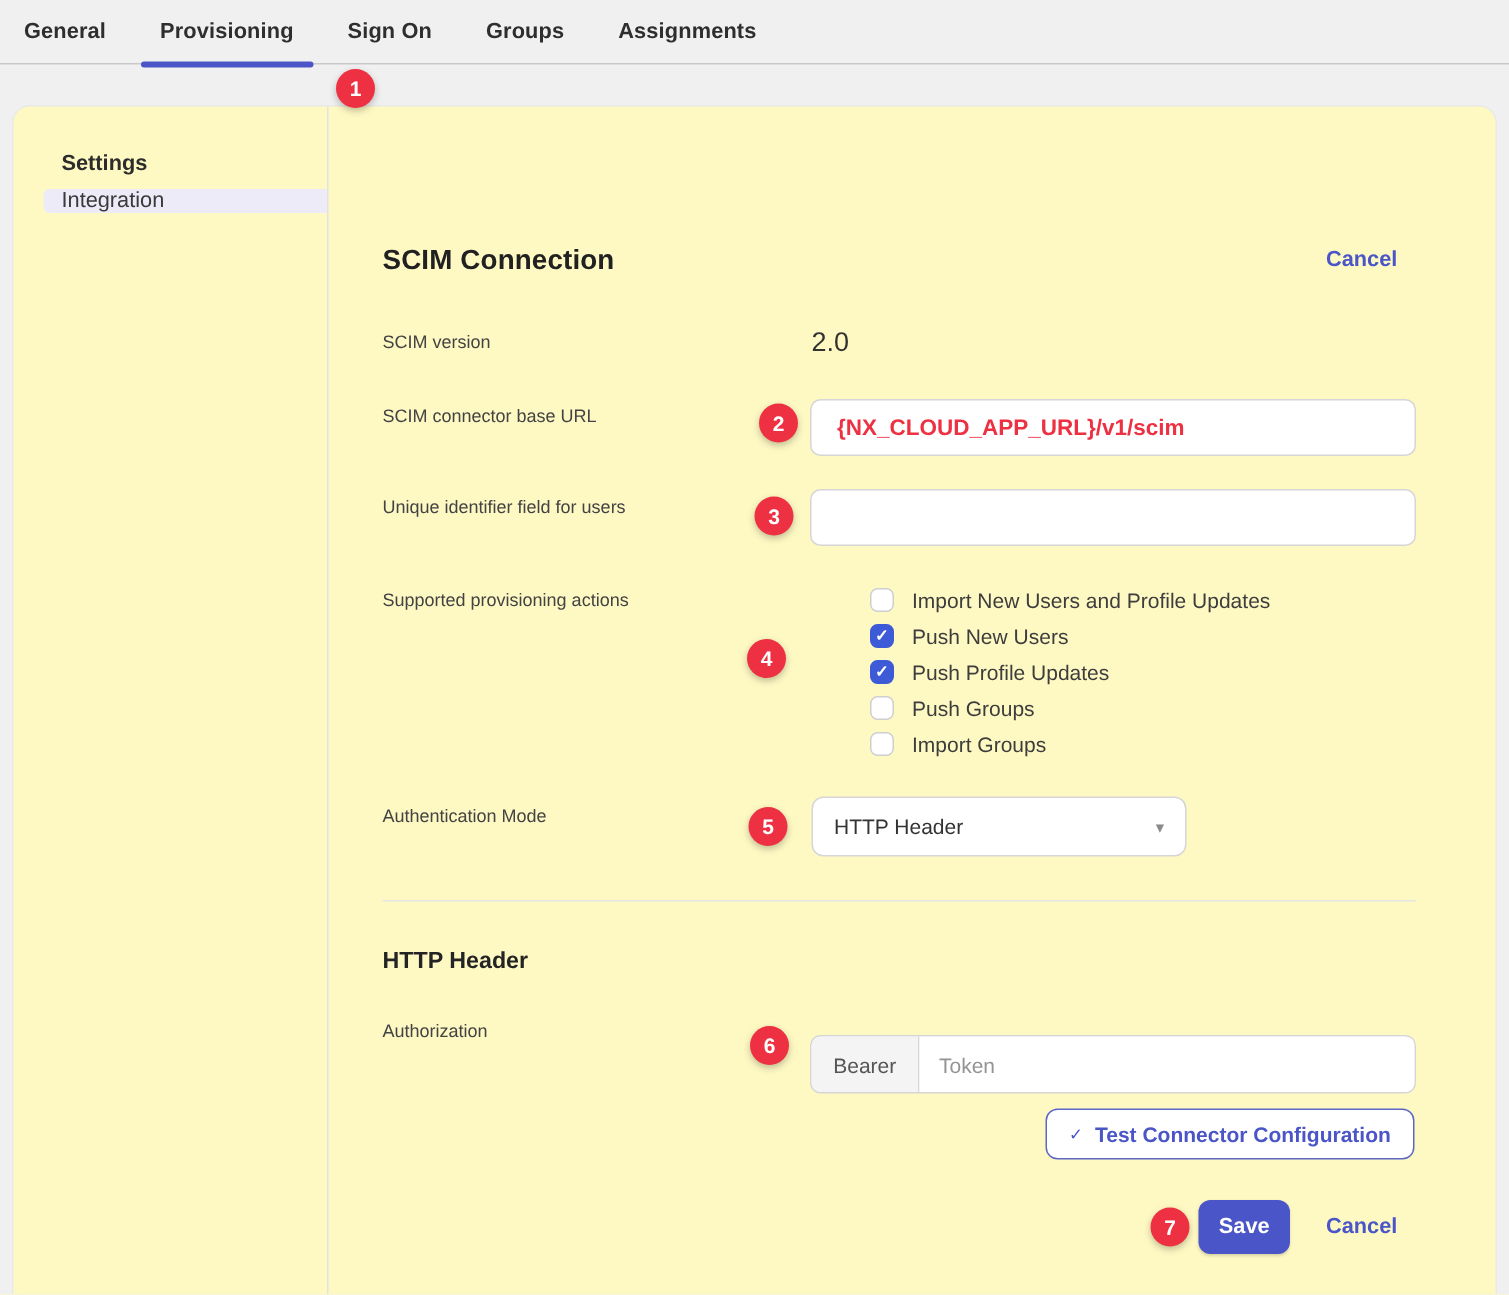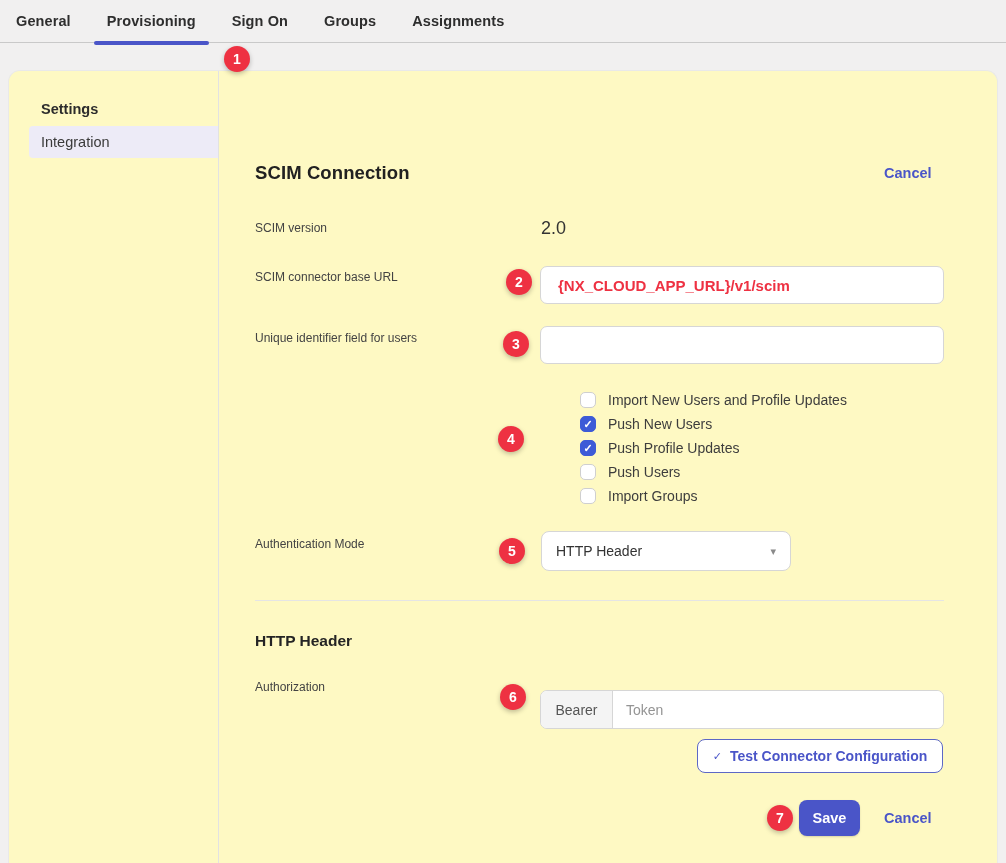--- a/index.html
+++ b/index.html
@@ -84,21 +84,21 @@
     position:absolute;
     left:32px; top:28px;
     font-size:14.5px;
     font-weight:700;
     line-height:20px;
     color:#2c2c2c;
   }
   .sidebar-item {
     position:absolute;
     left:20px; right:0;
-    top:55px; height:32px;
+    top:55px; height:16px;
     background:#edebf7;
     border-radius:4px 0 0 4px;
     display:flex;
     align-items:center;
     padding-left:12px;
     font-size:14.5px;
     color:#3a3a3a;
     cursor:pointer;
   }
   .content {
@@ -328,36 +328,37 @@
     <div class="field-value" style="top:147px">2.0</div>
 
     <div class="field-label" style="top:196px">SCIM connector base URL</div>
     <input class="text-input url-input" style="top: 195px;" type="text" value="{NX_CLOUD_APP_URL}/v1/scim">
     <div class="badge badge-2">2</div>
 
     <div class="field-label" style="top:257px">Unique identifier field for users</div>
     <input class="text-input" style="top: 255px;" type="text" value="">
     <div class="badge badge-3">3</div>
 
+    <div class="field-label" style="top:319px">Supported provisioning actions</div>
 
     <div class="cb-row" style="top:317px">
       <span class="cb"></span>
       <span class="cb-label">Import New Users and Profile Updates</span>
     </div>
     <div class="cb-row" style="top:341px">
       <span class="cb checked"></span>
       <span class="cb-label">Push New Users</span>
     </div>
     <div class="cb-row" style="top:365px">
       <span class="cb checked"></span>
       <span class="cb-label">Push Profile Updates</span>
     </div>
     <div class="cb-row" style="top:389px">
       <span class="cb"></span>
-      <span class="cb-label">Push Users</span>
+      <span class="cb-label">Push Groups</span>
     </div>
     <div class="cb-row" style="top:413px">
       <span class="cb"></span>
       <span class="cb-label">Import Groups</span>
     </div>
     <div class="badge badge-4">4</div>
 
     <div class="field-label" style="top:463px">Authentication Mode</div>
     <div class="select">
       <span>HTTP Header</span>

